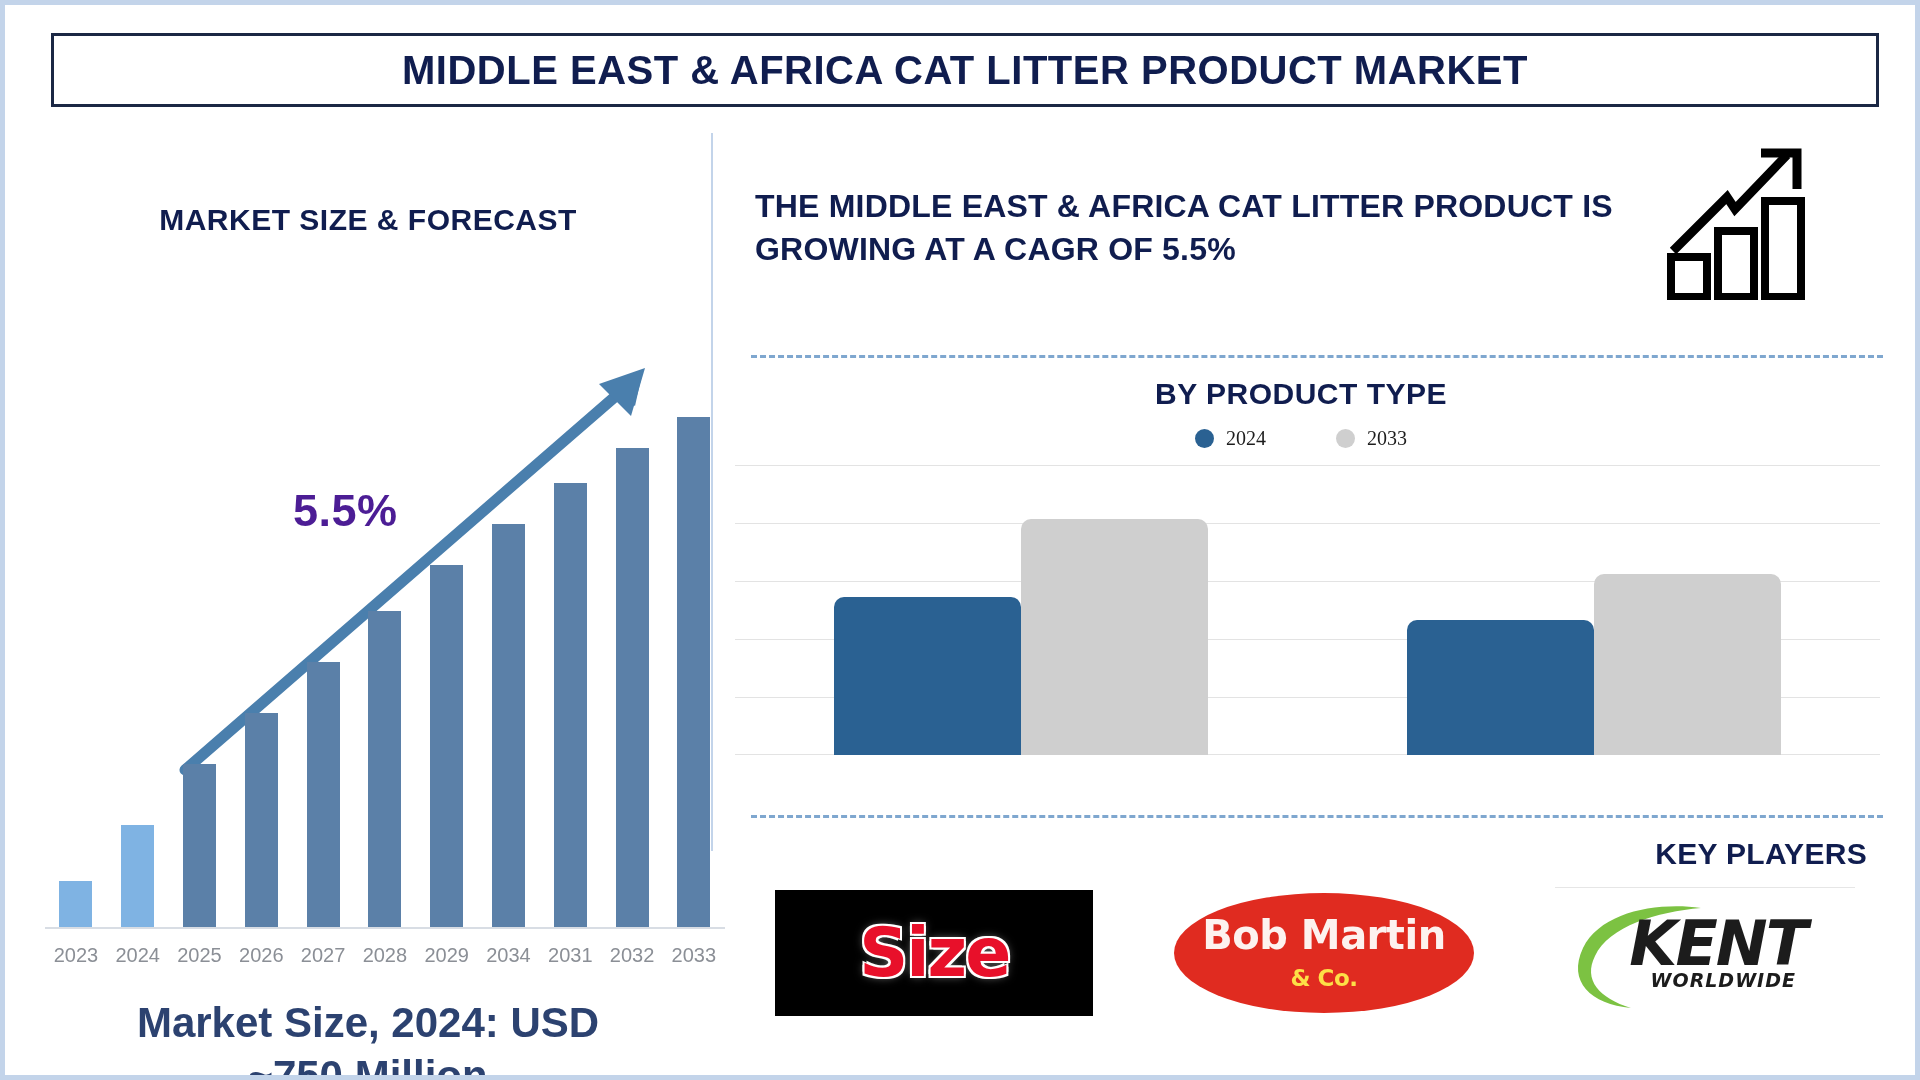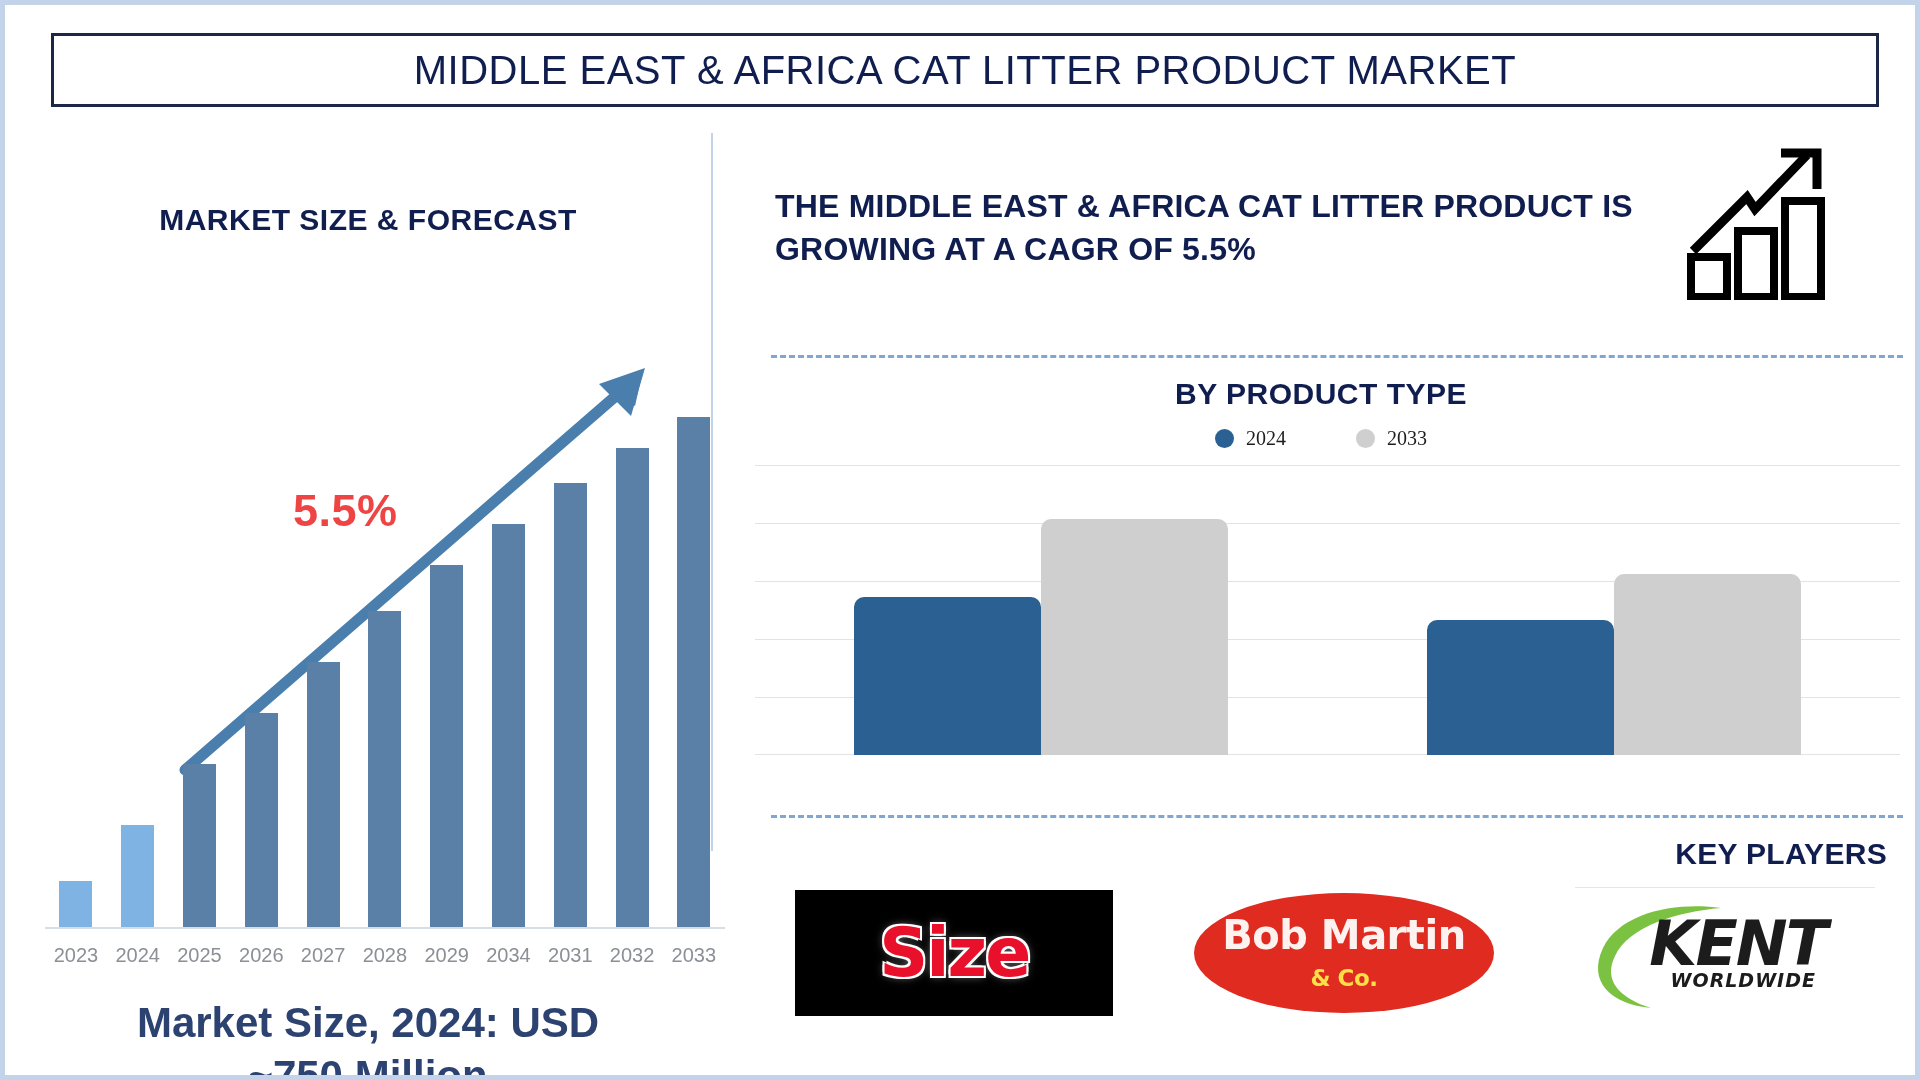--- a/index.html
+++ b/index.html
@@ -29,21 +29,21 @@
     height: 74px;
     border: 3px solid #1b2744;
     box-sizing: border-box;
     display: flex;
     align-items: center;
     justify-content: center;
     background: #ffffff;
   }
   .title-text {
     font-family: "Liberation Sans", sans-serif;
-    font-weight: normal;
+    font-weight: bold;
     font-size: 40px;
     letter-spacing: 0.5px;
     color: #101d4f;
     text-align: center;
     white-space: nowrap;
   }
 
   
   .left-panel {
     position: absolute;
@@ -62,21 +62,21 @@
     font-weight: bold;
     letter-spacing: 0.5px;
     color: #101d4f;
   }
   .cagr-badge {
     position: absolute;
     left: 270px;
     top: 360px;
     font-size: 45px;
     font-weight: bold;
-    color: #ef4444;
+    color: #4c1d95;
     letter-spacing: 0.5px;
   }
   .arrow-svg {
     position: absolute;
     left: 150px;
     top: 225px;
     width: 500px;
     height: 450px;
     pointer-events: none;
   }
@@ -155,21 +155,21 @@
     left: 706px;
     top: 128px;
     width: 2px;
     height: 718px;
     background: #c3d4ea;
   }
 
   
   .right-panel {
     position: absolute;
-    left: 750px;
+    left: 730px;
     top: 120px;
     width: 1160px;
     height: 950px;
   }
   .cagr-statement {
     position: absolute;
     left: 20px;
     top: 60px;
     width: 900px;
     font-size: 32px;

